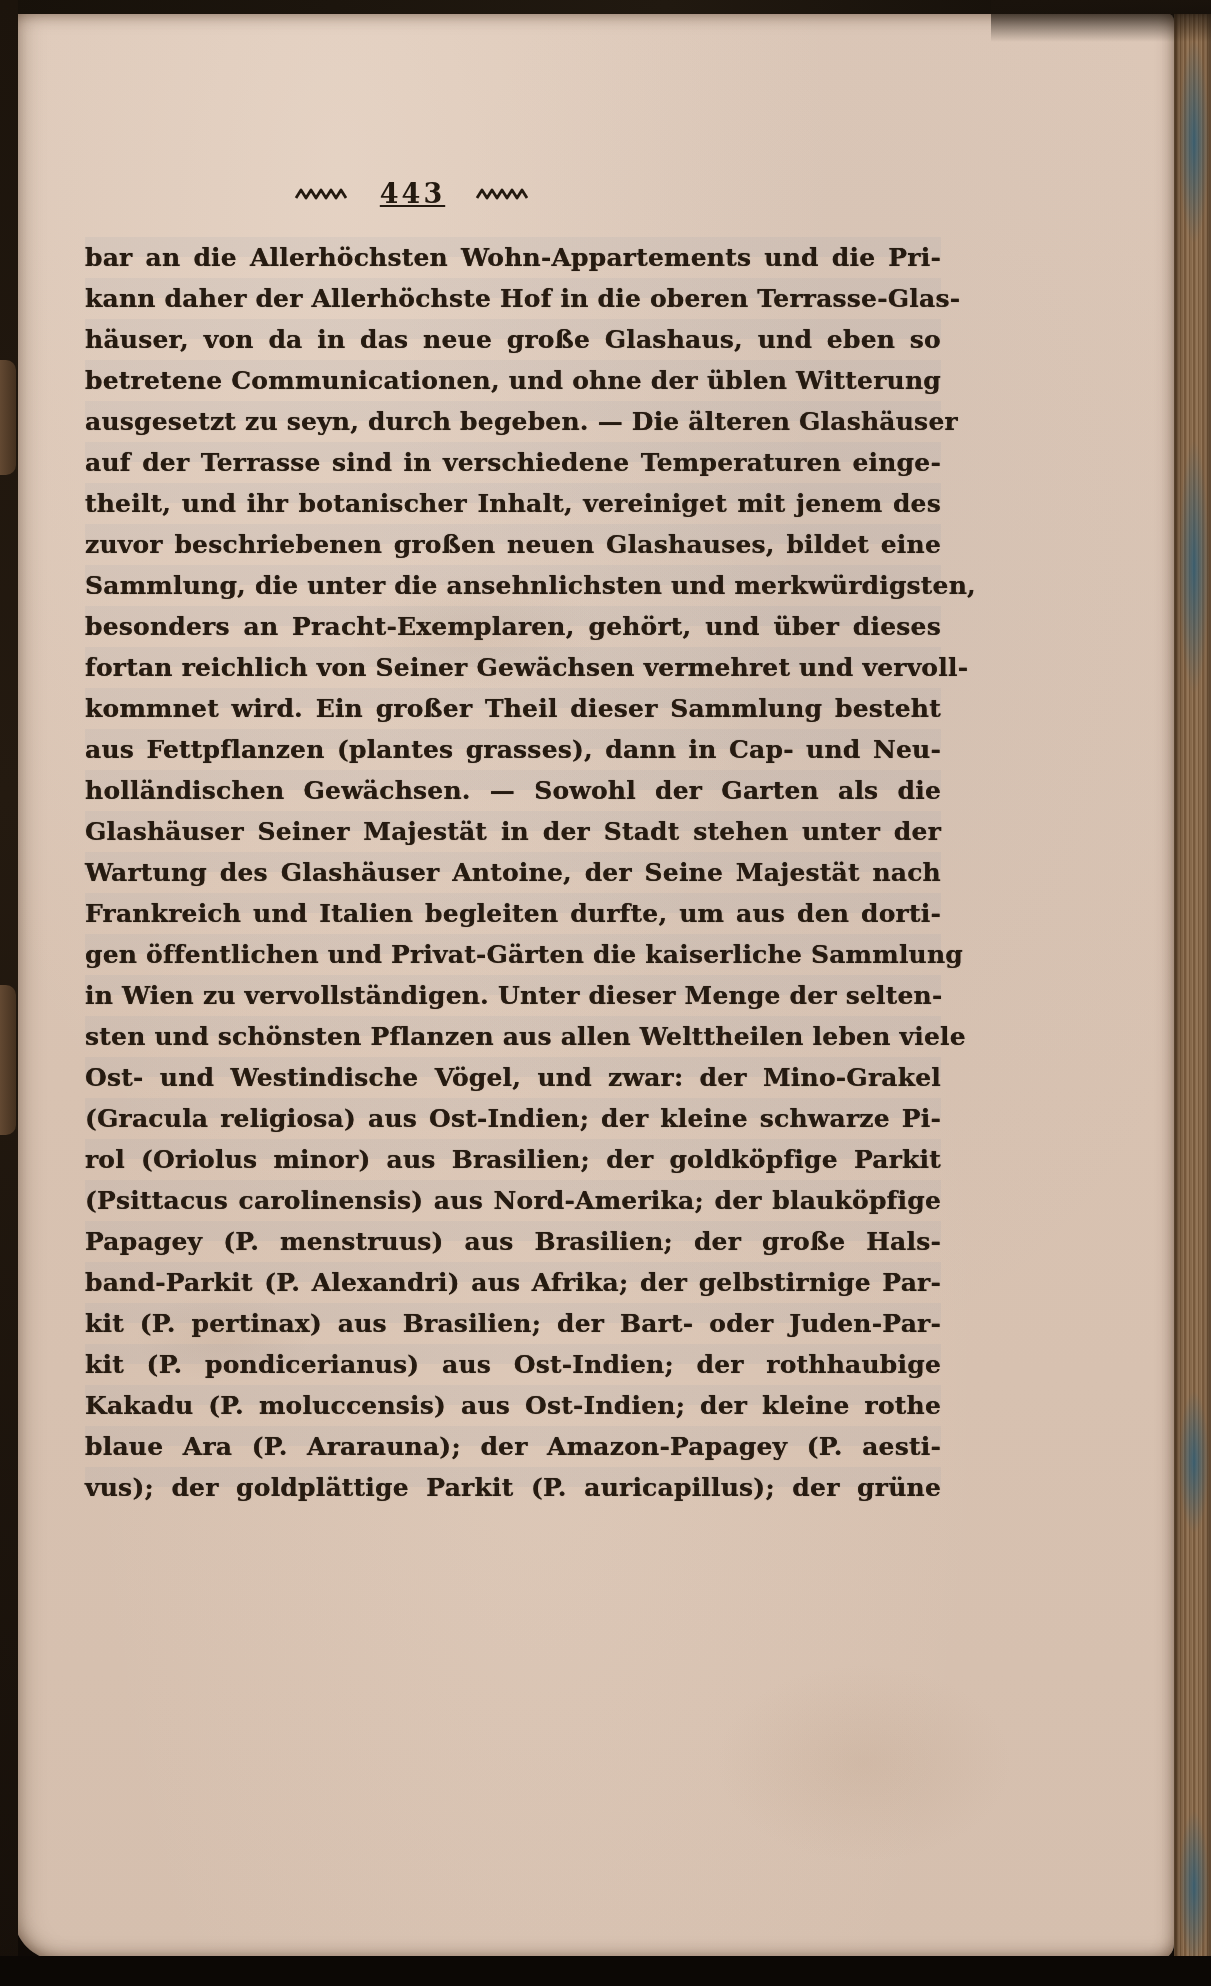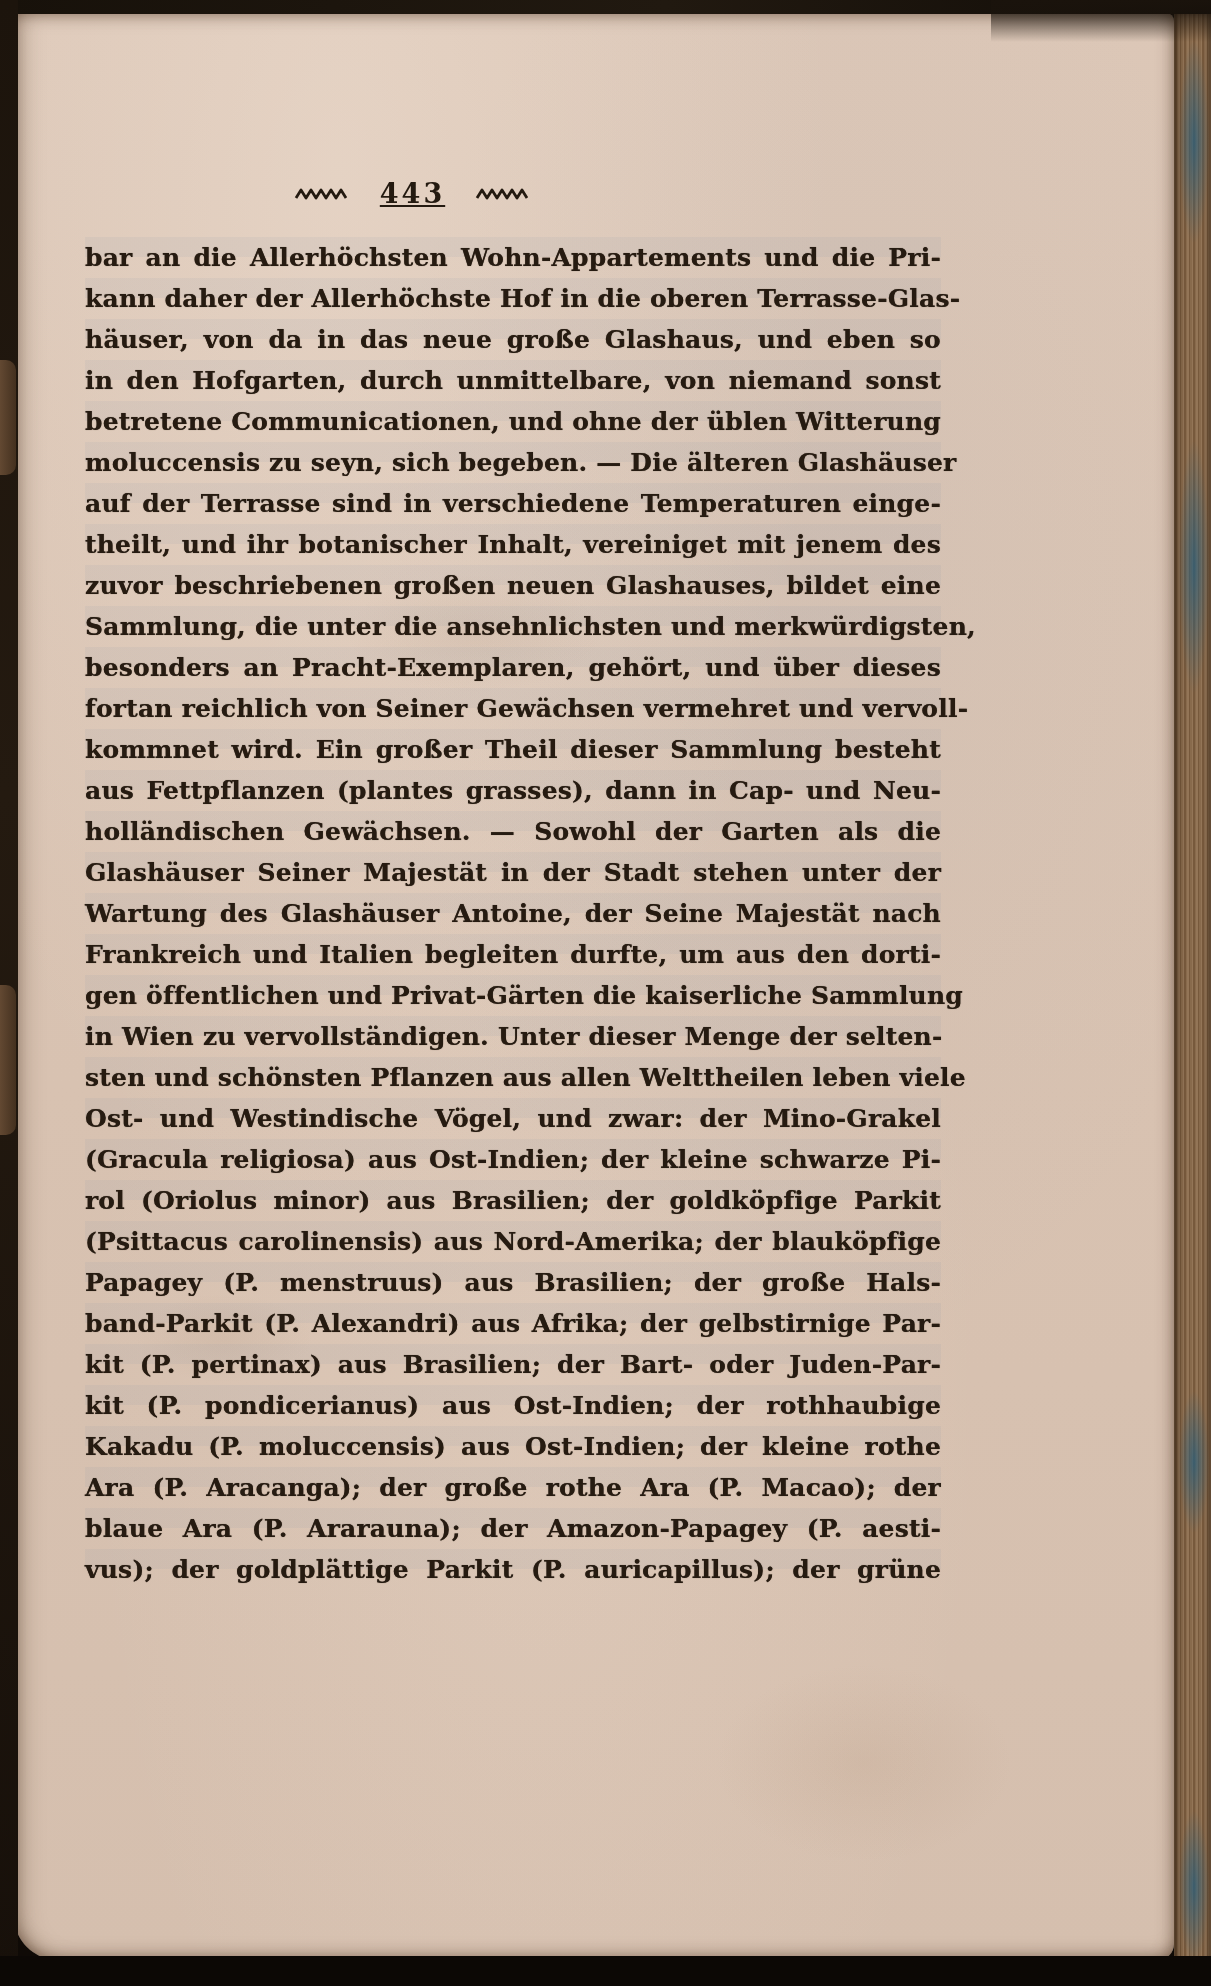--- a/index.html
+++ b/index.html
@@ -108,23 +108,22 @@
       <span class="page-number">443</span>
       <svg class="orn" width="56" height="14" viewBox="0 0 56 14">
         <path d="M2,11 L7,3 L12,11 L17,3 L22,11 L27,3 L32,11 L37,3 L42,11 L47,3 L52,11" fill="none" stroke="#241a10" stroke-width="2.8" stroke-linejoin="round"></path>
       </svg>
     </div>
 
     <div class="pg-body">
         <div class="text-line">bar an die Allerhöchsten Wohn-Appartements und die Pri-</div>
         <div class="text-line">kann daher der Allerhöchste Hof in die oberen Terrasse-Glas-</div>
         <div class="text-line">häuser, von da in das neue große Glashaus, und eben so</div>
-        <div class="text-line">in den Hofgarten, durch unmittelbare, von niemand sonst</div>
         <div class="text-line">betretene Communicationen, und ohne der üblen Witterung</div>
-        <div class="text-line">moluccensis zu seyn, sich begeben. — Die älteren Glashäuser</div>
+        <div class="text-line">ausgesetzt zu seyn, durch begeben. — Die älteren Glashäuser</div>
         <div class="text-line">auf der Terrasse sind in verschiedene Temperaturen einge-</div>
         <div class="text-line">theilt, und ihr botanischer Inhalt, vereiniget mit jenem des</div>
         <div class="text-line">zuvor beschriebenen großen neuen Glashauses, bildet eine</div>
         <div class="text-line">Sammlung, die unter die ansehnlichsten und merkwürdigsten,</div>
         <div class="text-line">besonders an Pracht-Exemplaren, gehört, und über dieses</div>
         <div class="text-line">fortan reichlich von Seiner Gewächsen vermehret und vervoll-</div>
         <div class="text-line">kommnet wird. Ein großer Theil dieser Sammlung besteht</div>
         <div class="text-line">aus Fettpflanzen (plantes grasses), dann in Cap- und Neu-</div>
         <div class="text-line">holländischen Gewächsen. — Sowohl der Garten als die</div>
         <div class="text-line">Glashäuser Seiner Majestät in der Stadt stehen unter der</div>
@@ -135,21 +134,20 @@
         <div class="text-line">sten und schönsten Pflanzen aus allen Welttheilen leben viele</div>
         <div class="text-line">Ost- und Westindische Vögel, und zwar: der Mino-Grakel</div>
         <div class="text-line">(Gracula religiosa) aus Ost-Indien; der kleine schwarze Pi-</div>
         <div class="text-line">rol (Oriolus minor) aus Brasilien; der goldköpfige Parkit</div>
         <div class="text-line">(Psittacus carolinensis) aus Nord-Amerika; der blauköpfige</div>
         <div class="text-line">Papagey (P. menstruus) aus Brasilien; der große Hals-</div>
         <div class="text-line">band-Parkit (P. Alexandri) aus Afrika; der gelbstirnige Par-</div>
         <div class="text-line">kit (P. pertinax) aus Brasilien; der Bart- oder Juden-Par-</div>
         <div class="text-line">kit (P. pondicerianus) aus Ost-Indien; der rothhaubige</div>
         <div class="text-line">Kakadu (P. moluccensis) aus Ost-Indien; der kleine rothe</div>
-        <div class="text-line">Ara (P. Aracanga); der große rothe Ara (P. Macao); der</div>
         <div class="text-line">blaue Ara (P. Ararauna); der Amazon-Papagey (P. aesti-</div>
         <div class="text-line">vus); der goldplättige Parkit (P. auricapillus); der grüne</div>
       </div>
   </div>
 
   <div class="fore-edge">
     <div class="blue-mark m1"></div>
     <div class="blue-mark m2"></div>
     <div class="blue-mark m3"></div>
     <div class="blue-mark m4"></div>

